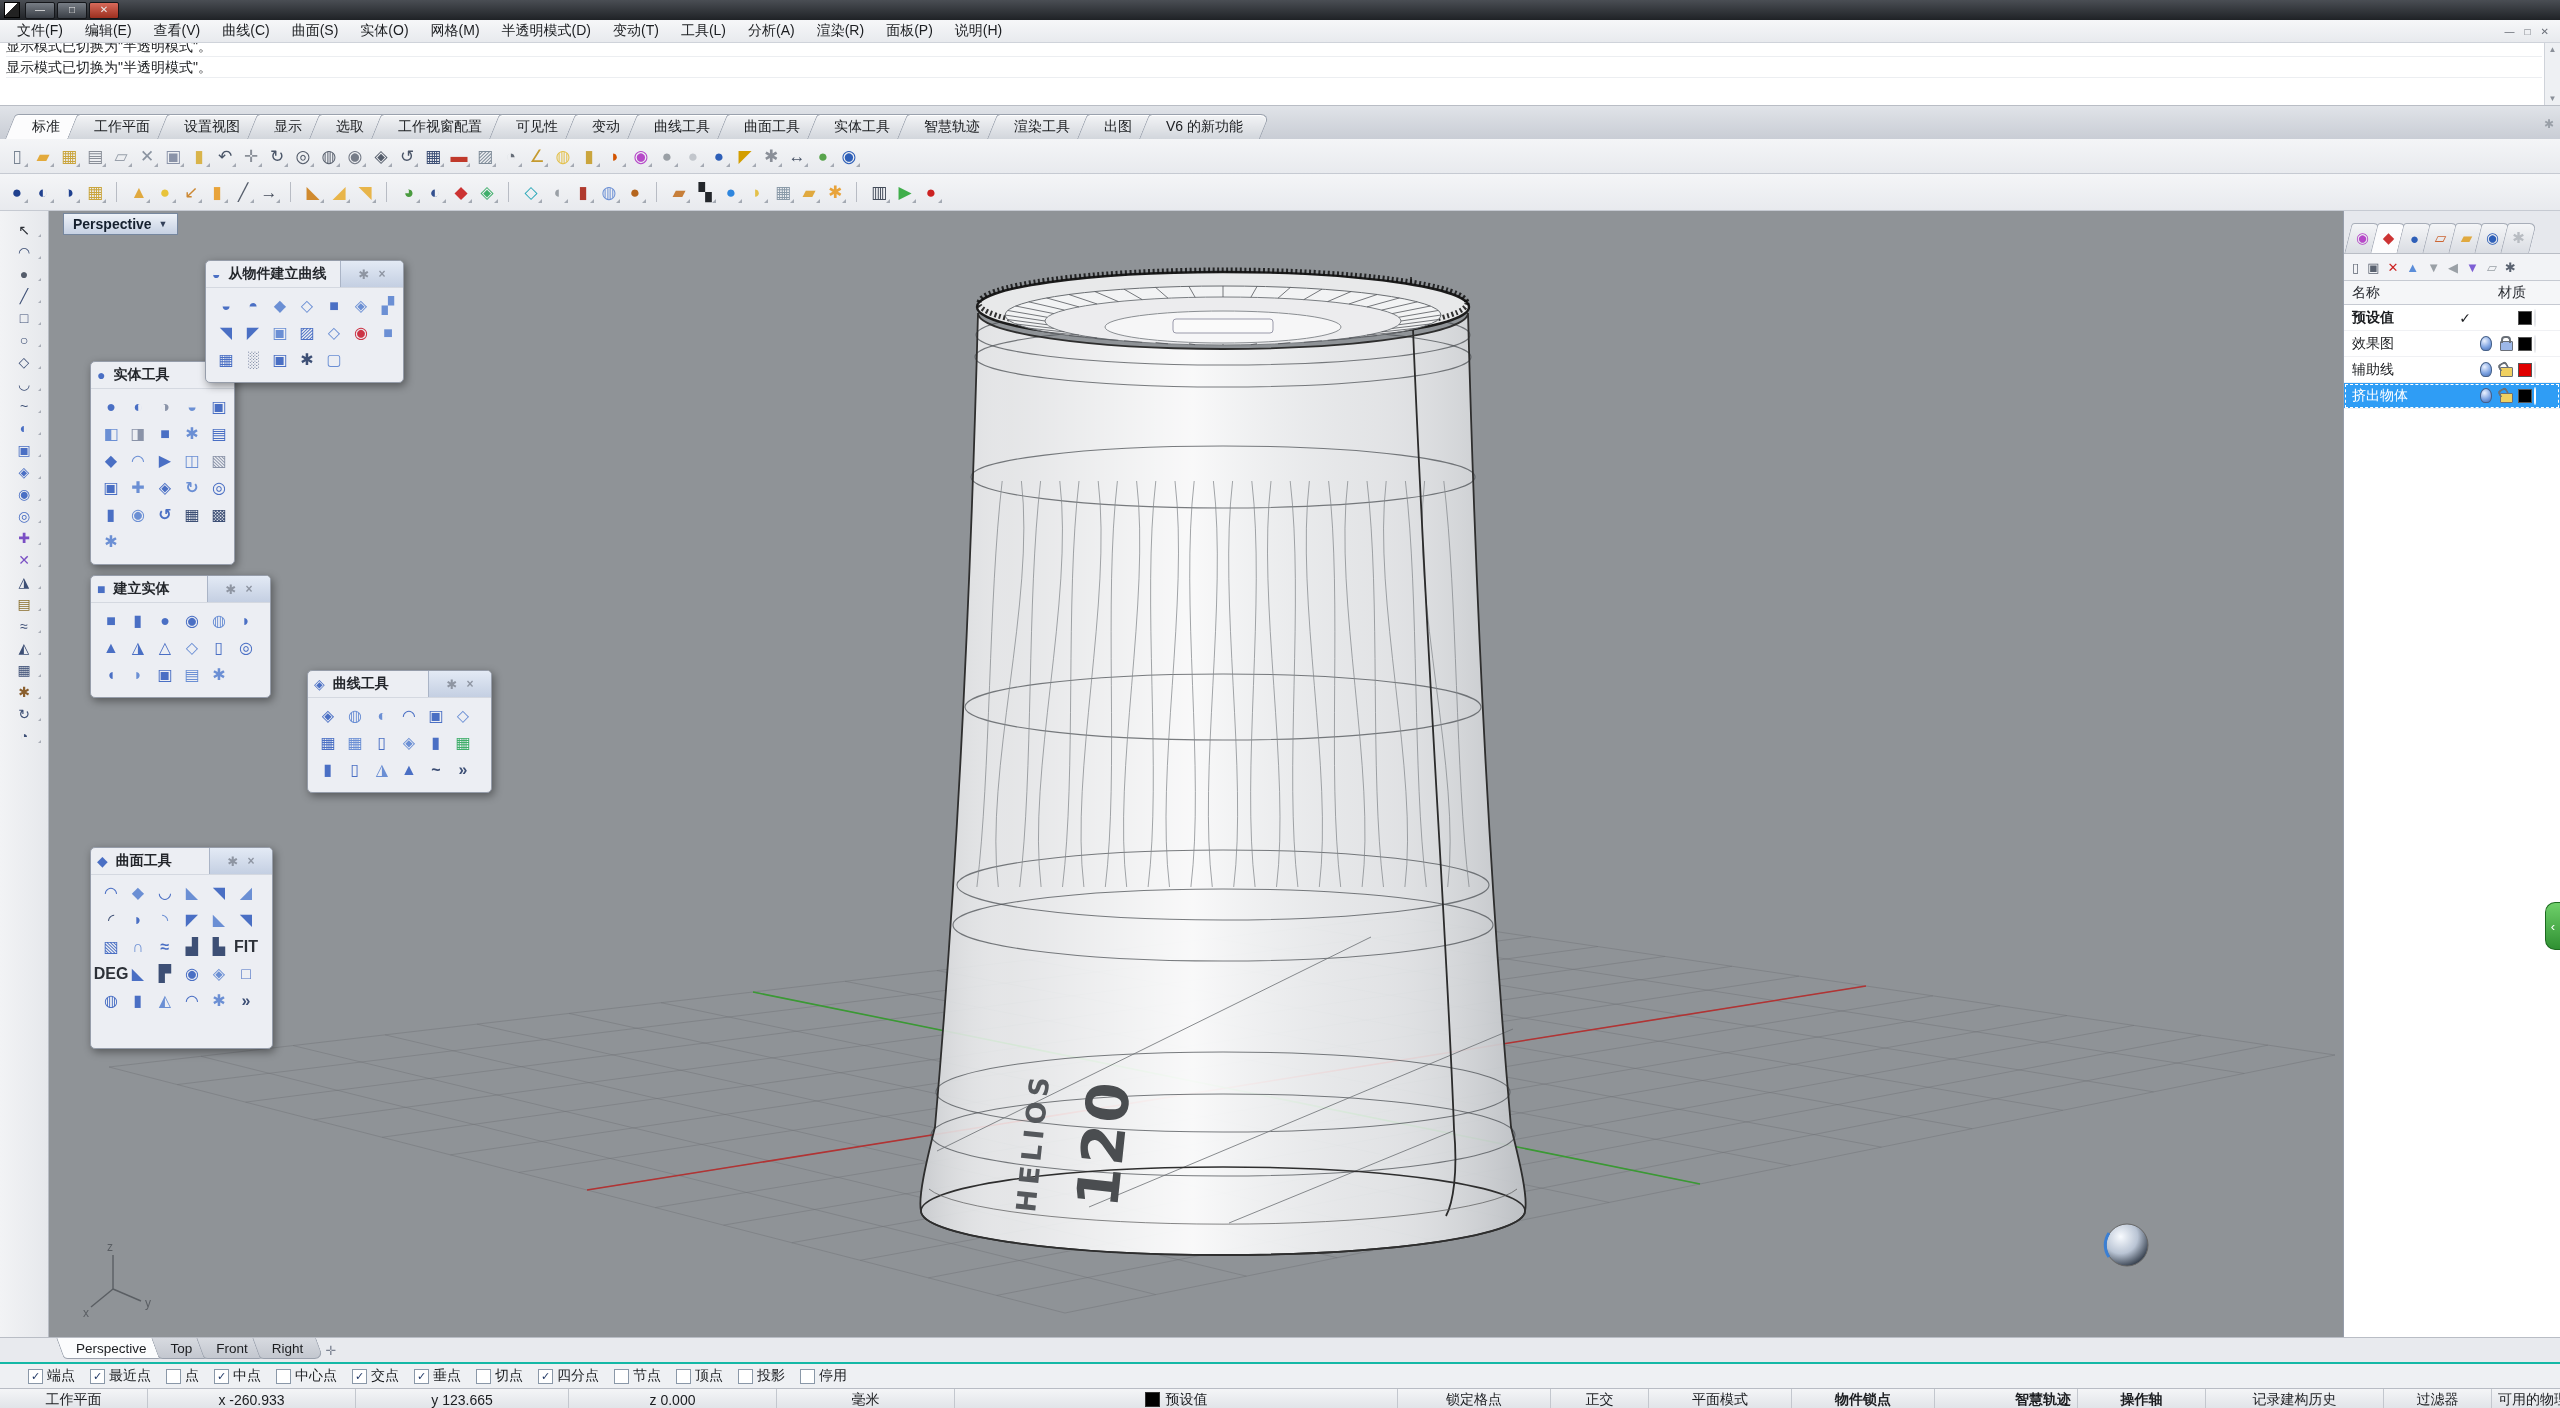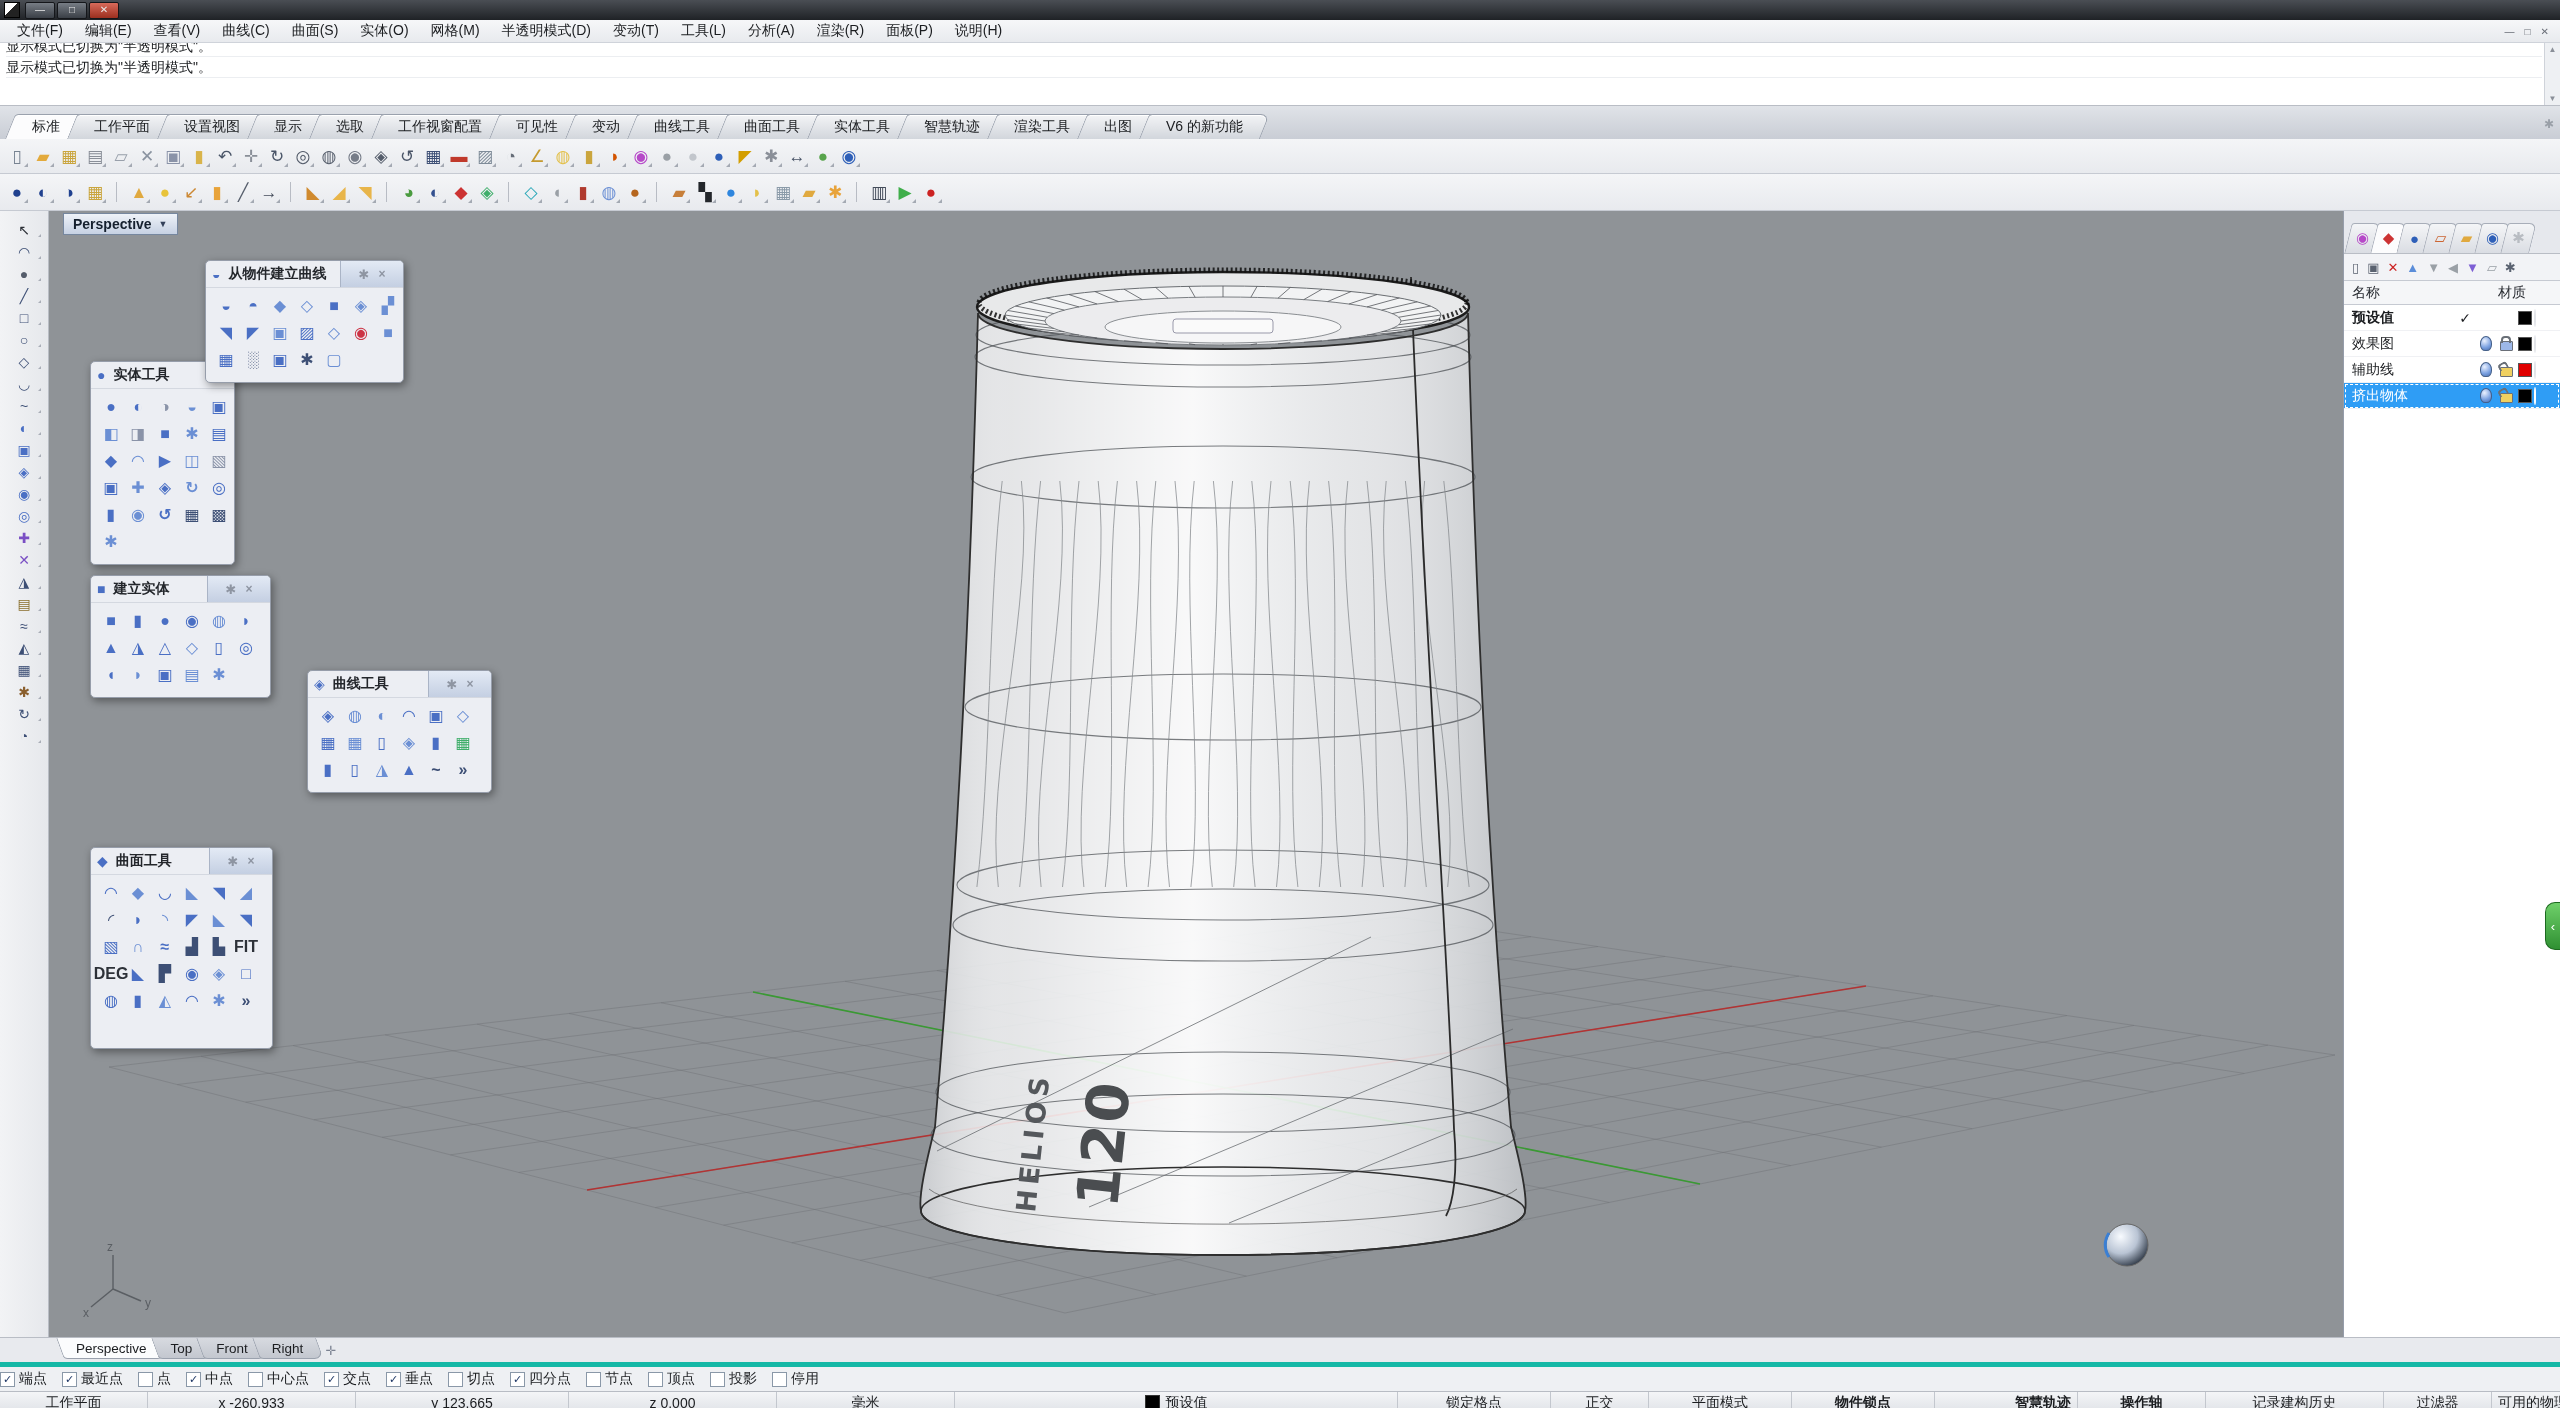--- a/index.html
+++ b/index.html
@@ -102,21 +102,21 @@
   .edgebtn{position:absolute;right:0;top:691px;width:14px;height:46px;background:linear-gradient(#6fd06a,#2f9032);
     border-radius:10px 0 0 10px;border:1px solid #1d6a20;border-right:none;color:#fff;display:flex;align-items:center;justify-content:center;font-size:13px;}
   
   .vptabs{height:24px;background:#e8eaee;border-top:1px solid #b9bdc5;display:flex;align-items:flex-start;padding-left:60px;}
   .vtab{position:relative;height:21px;padding:0 16px;display:flex;align-items:center;margin-right:-8px;}
   .vtab::before{content:"";position:absolute;inset:0;background:linear-gradient(#d7dae0,#c3c7cf);border:1px solid #9aa1ad;border-top:none;
     transform:skewX(20deg);border-radius:0 0 9px 4px;}
   .vtab.active::before{background:#fbfcfd;}
   .vtab span{position:relative;font-size:13.5px;}
   .vtab-add{align-self:center;color:#7a8190;margin-left:14px;font-size:13px;}
-  .osnap{height:24px;background:#eef0f3;border-top:5px solid #14b8a6;display:flex;align-items:center;gap:15px;padding:0 0;}
+  .osnap{height:24px;background:#eef0f3;border-top:2px solid #14b8a6;display:flex;align-items:center;gap:15px;padding:0 28px;}
   .ositem{display:flex;align-items:center;gap:4px;}
   .cb{width:13px;height:13px;background:#fff;border:1px solid #8a98a8;display:flex;align-items:center;justify-content:center;
     font-size:11px;font-weight:bold;color:#1d3564;line-height:1;}
   .cb.on::after{content:"✓";}
   .statusbar{height:21px;background:linear-gradient(#f4f5f7,#dfe2e7);border-top:1px solid #b8bcc4;display:flex;align-items:stretch;overflow:hidden;}
   .scell{display:flex;align-items:center;justify-content:center;border-right:1px solid #c3c7ce;white-space:nowrap;padding:0 6px;flex:none;}
   .scell.bold{font-weight:bold;}
   .scell.mem{flex:1;justify-content:flex-start;border-right:none;}
   .scell.swatchcell span{display:flex;align-items:center;}
   .scell.swatchcell span::before{content:"";width:13px;height:13px;background:#000;display:inline-block;margin-right:6px;border:1px solid #333;}

